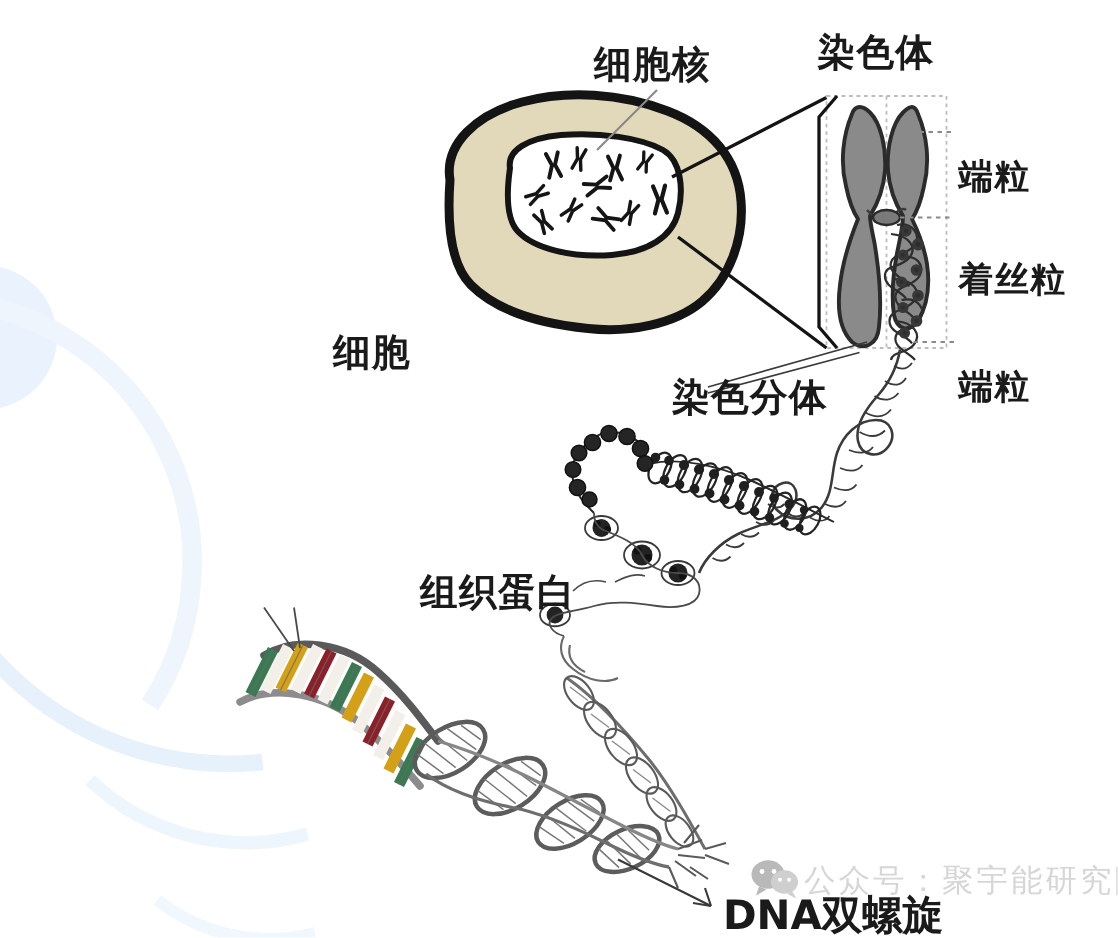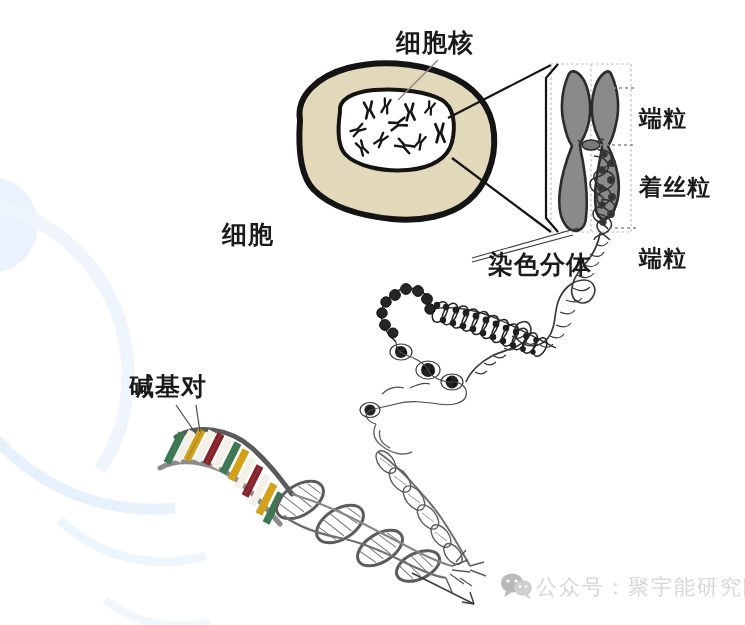--- a/index.html
+++ b/index.html
@@ -457,34 +457,36 @@
     </g>
 
     <g stroke="#8a8a8a" stroke-width="1.4" fill="none">
       <line x1="438" y1="60" x2="398" y2="100"></line>
     </g>
 
   </svg>
 
   <div class="lbl lbl-lg" style="left:396px; top:30px;">细胞核</div>
 
+  <div class="lbl lbl-lg" style="left:545px; top:22px;">染色体</div>
 
   <div class="lbl lbl-md" style="left:639px; top:70px;">端粒</div>
 
   <div class="lbl lbl-md" style="left:639px; top:139px;">着丝粒</div>
 
   <div class="lbl lbl-md" style="left:639px; top:210px;">端粒</div>
 
   <div class="lbl lbl-lg" style="left:222px; top:222px;">细胞</div>
 
-  <div class="lbl lbl-lg" style="left:448px; top:252px;margin-left:40px;">染色分体</div>
-
-  <div class="lbl lbl-lg" style="left:129px; top:374px;">碱基对</div>
-
-
+  <div class="lbl lbl-lg" style="left:448px; top:252px;">染色分体</div>
+
+
+  <div class="lbl lbl-lg" style="left:280px; top:382px;">组织蛋白</div>
+
+  <div class="lbl lbl-dna" style="left:482px; top:597px;">DNA双螺旋</div>
 
   <svg class="wm-logo" style="left:500px; top:572px; width:34px; height:28px;" viewBox="0 0 34 28">
     <ellipse cx="12" cy="11" rx="11" ry="9.5" fill="#b9b9b9"></ellipse>
     <path d="M 6 19 L 4 25 L 11 21 Z" fill="#b9b9b9"></path>
     <circle cx="8" cy="9" r="1.6" fill="#ffffff"></circle>
     <circle cx="16" cy="9" r="1.6" fill="#ffffff"></circle>
     <ellipse cx="23" cy="16" rx="9" ry="7.8" fill="#cfcfcf"></ellipse>
     <path d="M 28 22 L 31 27 L 25 24 Z" fill="#cfcfcf"></path>
     <circle cx="20" cy="14.5" r="1.3" fill="#ffffff"></circle>
     <circle cx="26" cy="14.5" r="1.3" fill="#ffffff"></circle>

